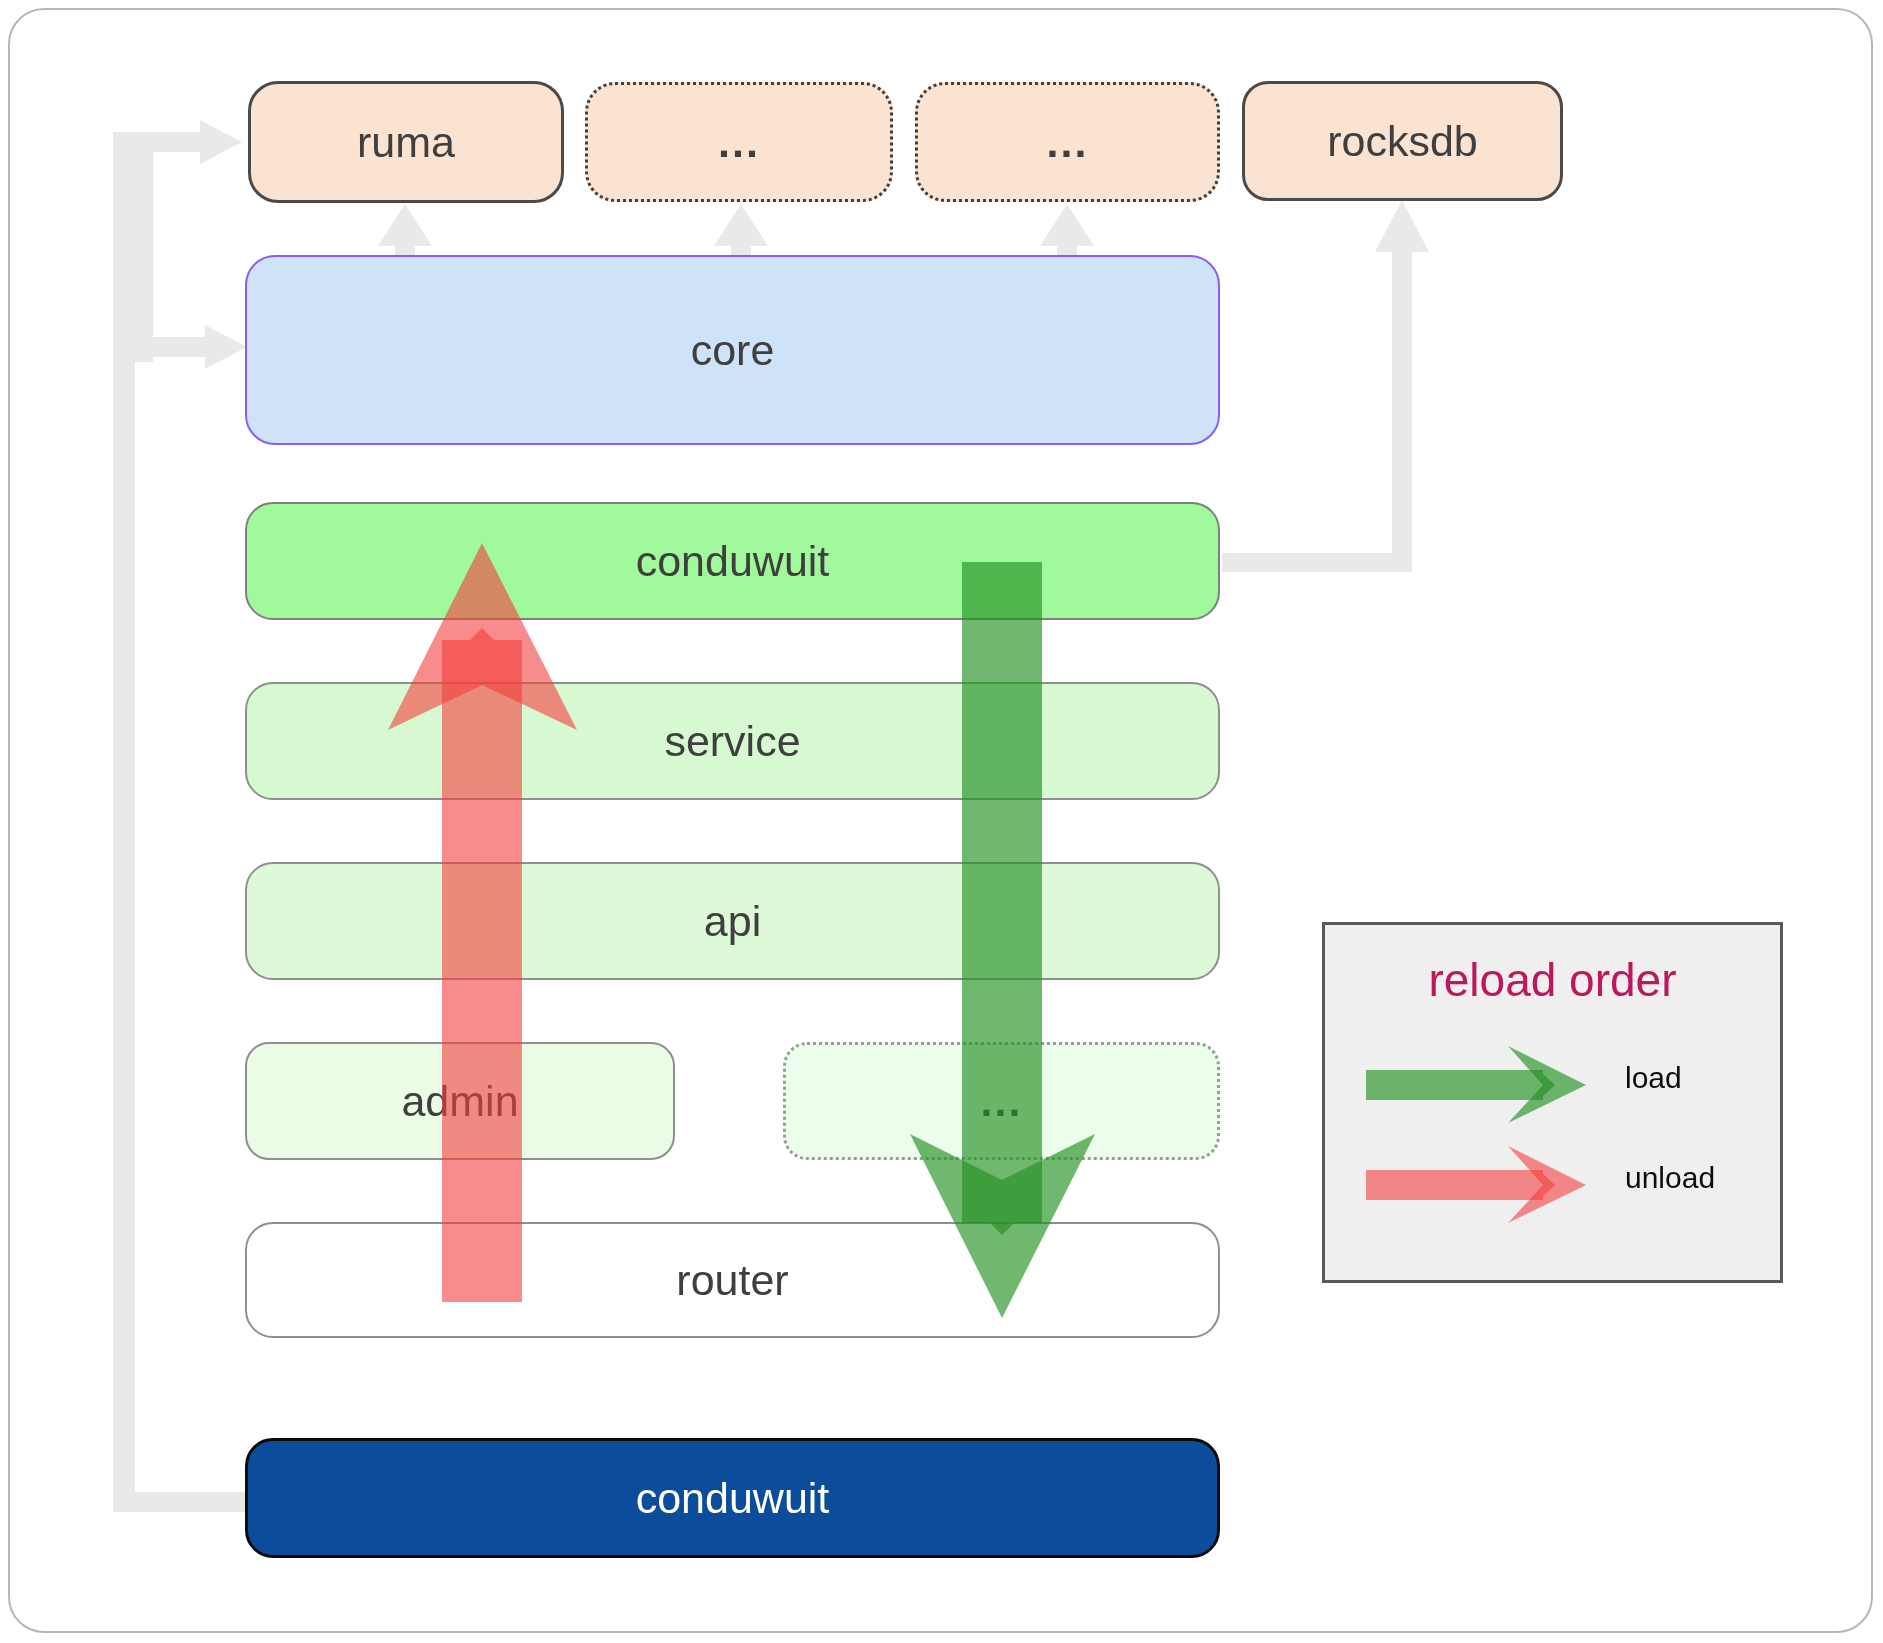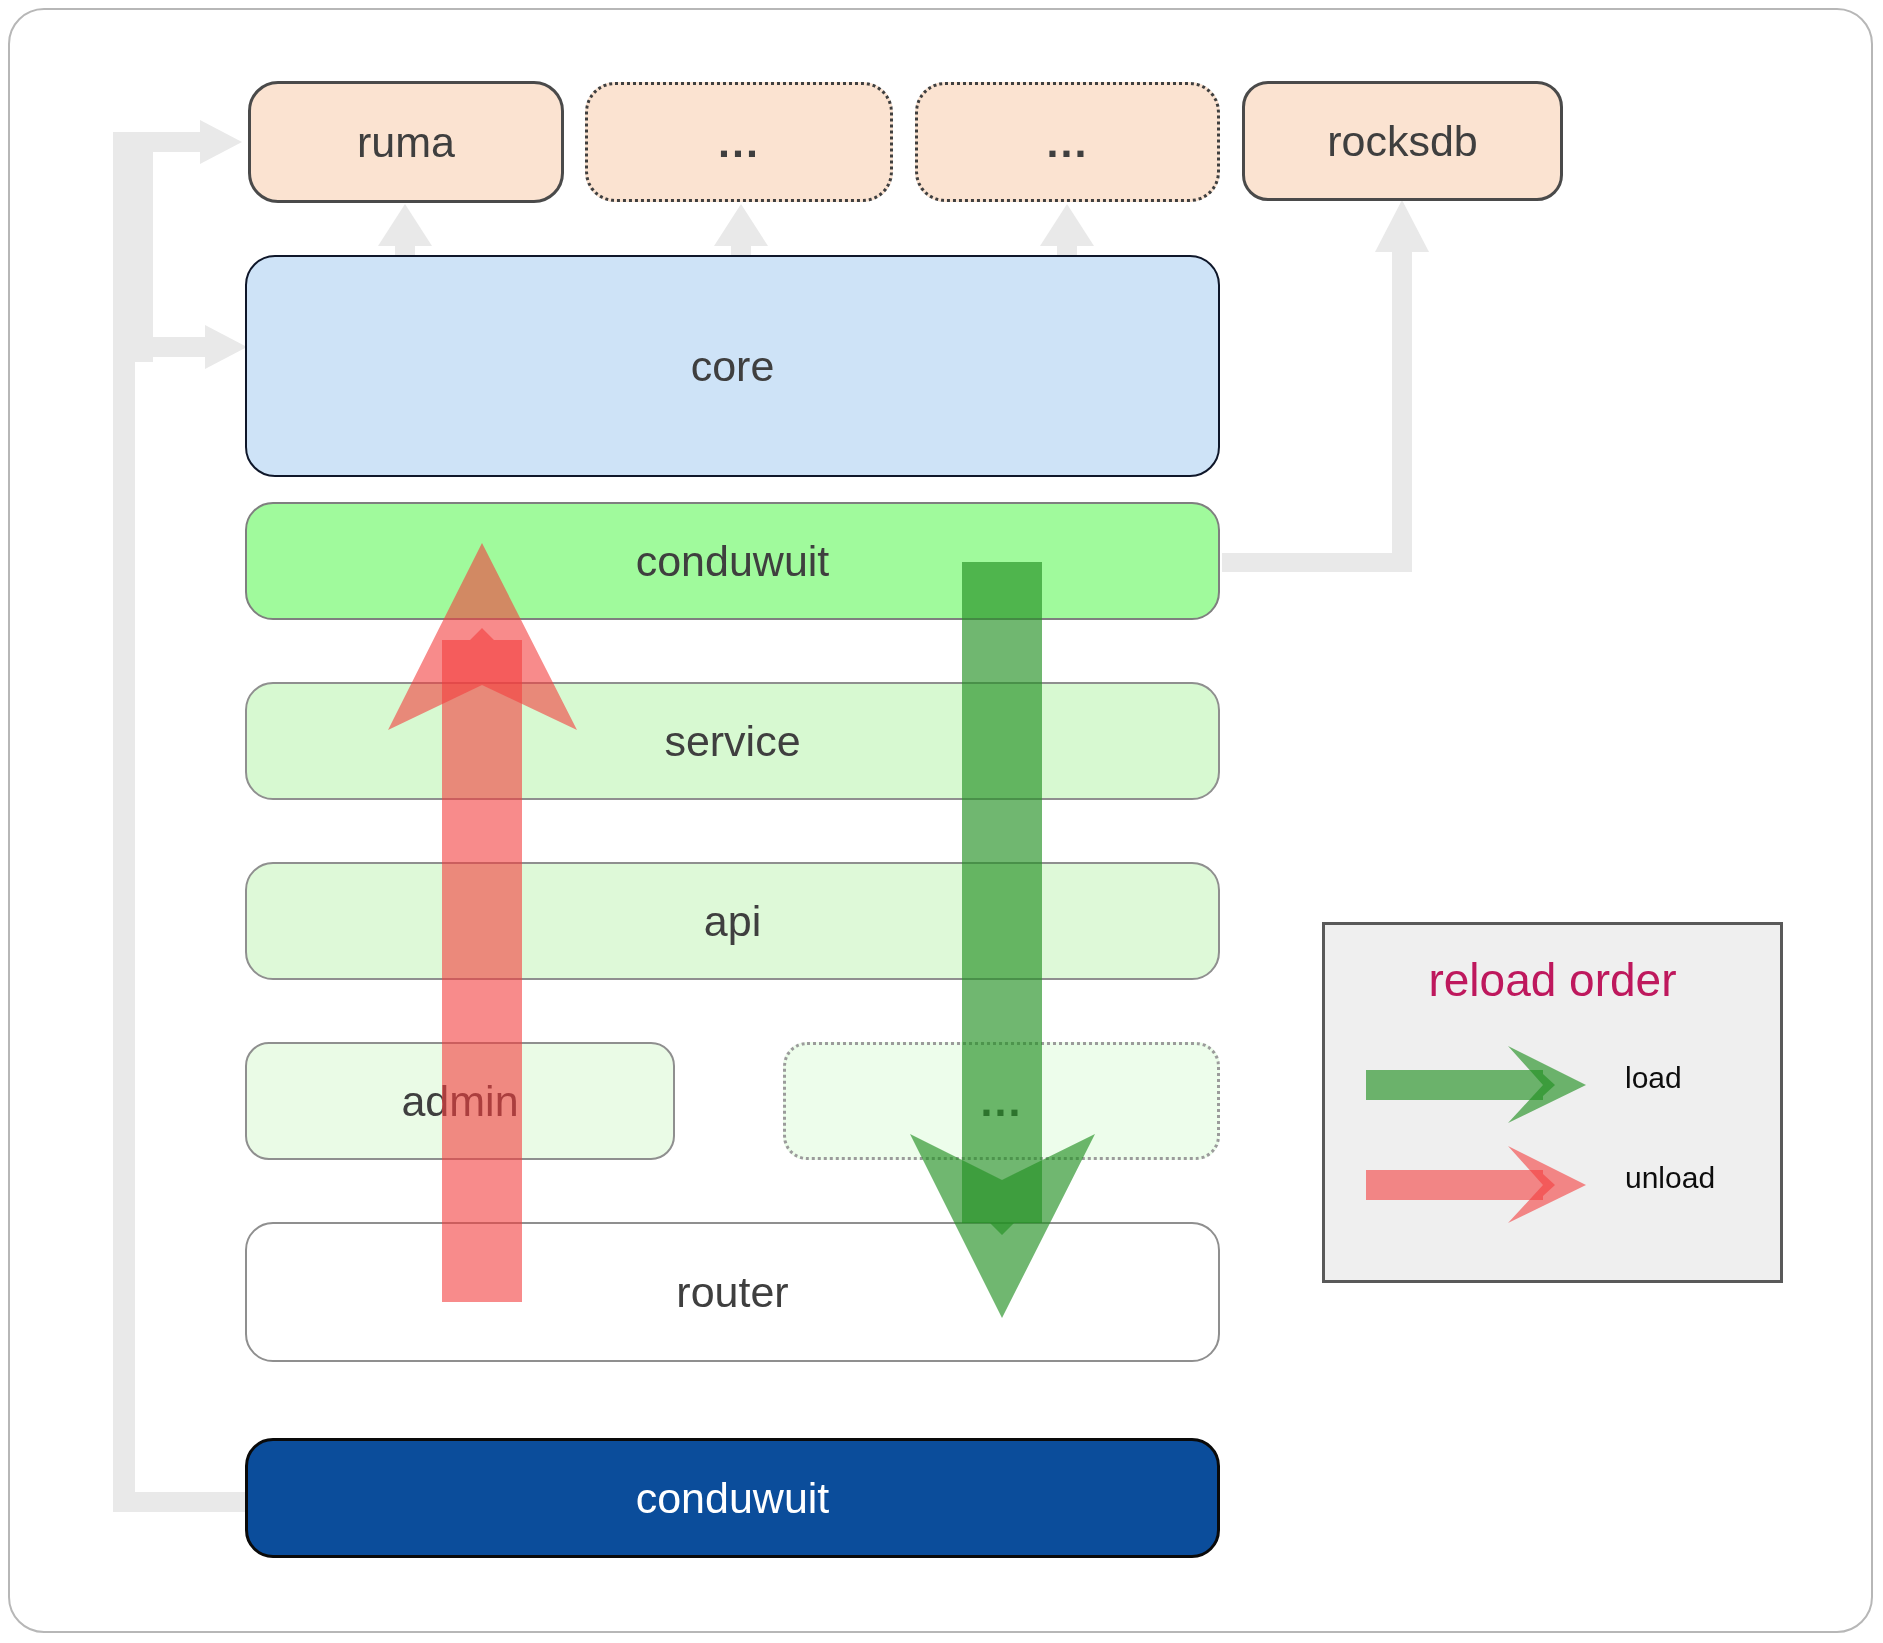--- a/index.html
+++ b/index.html
@@ -11,27 +11,27 @@
   .flows{z-index:3;}
   .box{position:absolute;box-sizing:border-box;display:flex;align-items:center;justify-content:center;
        font-size:43px;color:#3f3f3f;z-index:1;border-radius:28px;}
   .dots-label{font-weight:bold;letter-spacing:2px;}
   
   #box-ruma     {left:248px;top:81px;width:316px;height:122px;background:#fbe3d1;border:3px solid #4a4a4a;border-radius:30px;}
   #box-dots1    {left:585px;top:82px;width:308px;height:120px;background:#fbe3d1;border:3px dotted #3f3f3f;border-radius:30px;}
   #box-dots2    {left:915px;top:82px;width:305px;height:120px;background:#fbe3d1;border:3px dotted #3f3f3f;border-radius:30px;}
   #box-rocksdb  {left:1242px;top:81px;width:321px;height:120px;background:#fbe3d1;border:3px solid #4a4a4a;border-radius:26px;}
   
-  #box-core     {left:245px;top:255px;width:975px;height:222px;background:#cee3f7;border:2px solid #0f172a;border-radius:30px;}
+  #box-core     {left:245px;top:255px;width:975px;height:190px;background:#cee3f7;border:2px solid #8b5cf6;border-radius:30px;}
   #box-database {left:245px;top:502px;width:975px;height:118px;background:#a0fa9c;border:2px solid #7f7f7f;}
   #box-service  {left:245px;top:682px;width:975px;height:118px;background:#d7f9d1;border:2px solid #8f8f8f;}
   #box-api      {left:245px;top:862px;width:975px;height:118px;background:#def9d8;border:2px solid #8f8f8f;}
   #box-admin    {left:245px;top:1042px;width:430px;height:118px;background:#eafbe6;border:2px solid #8f8f8f;border-radius:24px;}
   #box-dots3    {left:783px;top:1042px;width:437px;height:118px;background:#edfdeb;border:3px dotted #9b9b9b;border-radius:24px;}
-  #box-router   {left:245px;top:1222px;width:975px;height:140px;background:#ffffff;border:2px solid #8f8f8f;}
+  #box-router   {left:245px;top:1222px;width:975px;height:116px;background:#ffffff;border:2px solid #8f8f8f;}
   #box-conduwuit{left:245px;top:1438px;width:975px;height:120px;background:#0b4d9b;border:3px solid #0a0a0a;color:#ffffff;}
   
   .legend{position:absolute;left:1322px;top:922px;width:461px;height:361px;box-sizing:border-box;
           background:#efefef;border:3px solid #595959;z-index:2;}
   .legend-title{position:absolute;left:0;top:28px;width:100%;text-align:center;font-size:46px;color:#be185d;}
   .legend svg{position:absolute;left:0;top:0;width:455px;height:355px;pointer-events:none;}
   .legend-item-label{position:absolute;left:300px;font-size:30px;color:#0d0d0d;}
   #legend-load-label{top:136px;}
   #legend-unload-label{top:236px;}
 </style>

